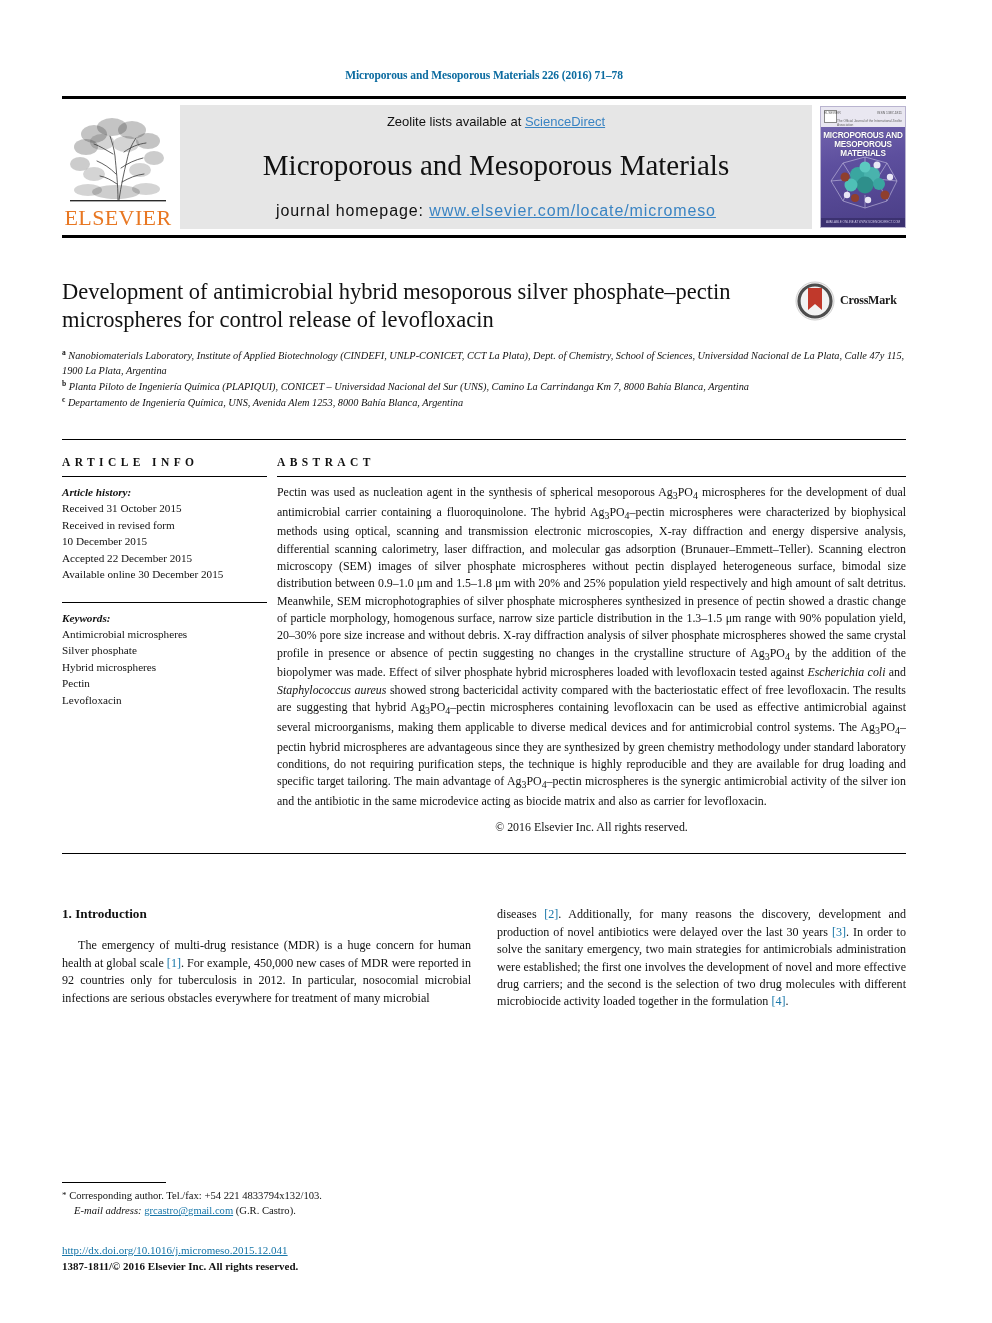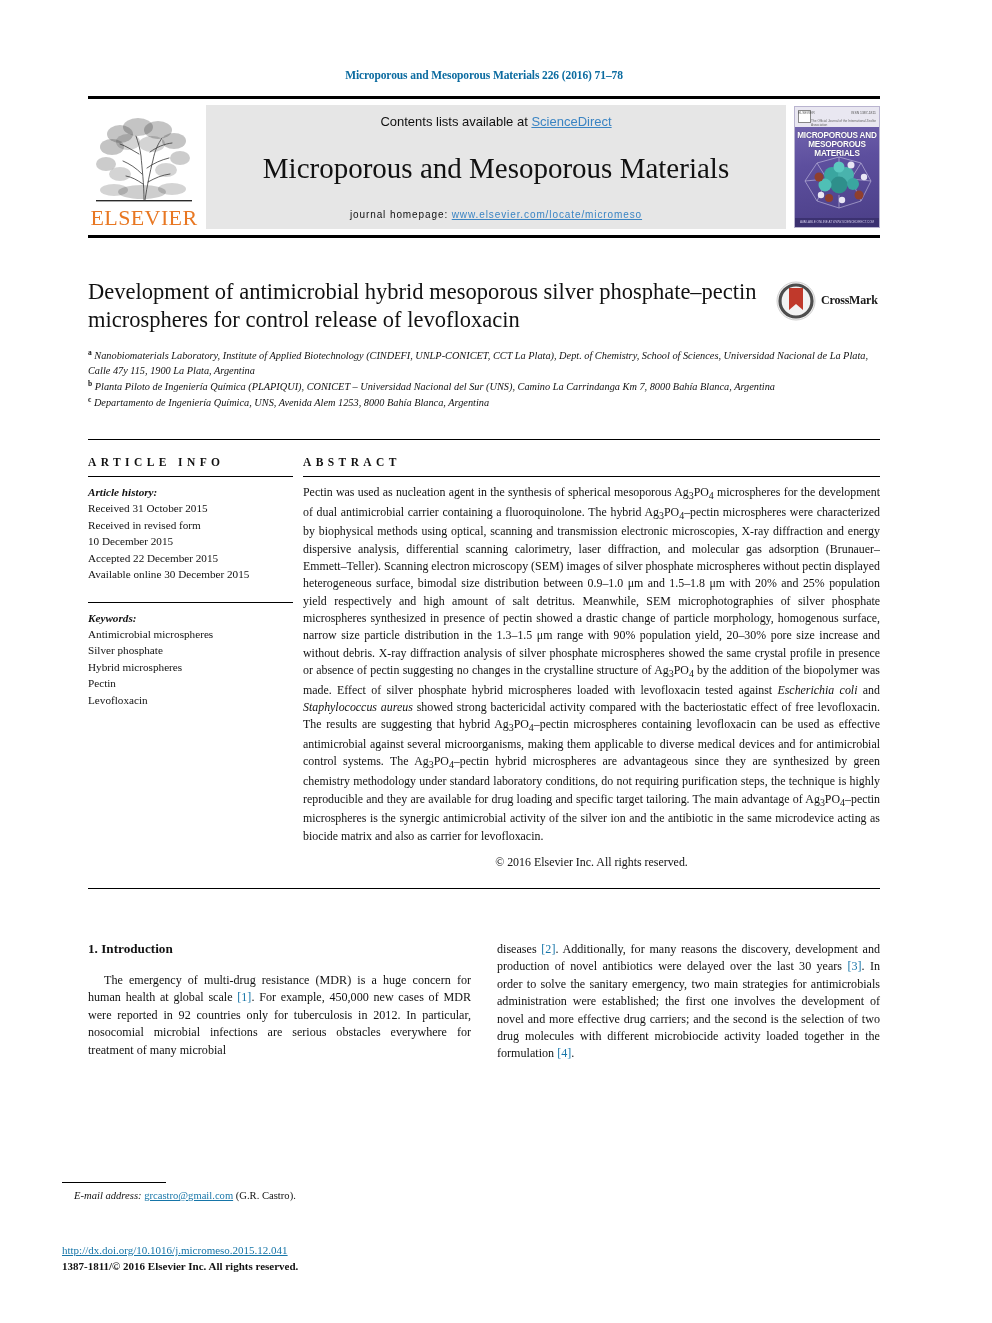--- a/index.html
+++ b/index.html
@@ -13,21 +13,21 @@
     font-family: "Liberation Serif", serif;
     color: #000;
     position: relative;
     overflow: hidden;
   }
   .page {
     position: relative;
     width: 968px;
     height: 1323px;
     box-sizing: border-box;
-    padding: 0 88px;
+    padding: 0 62px;
     border-radius: 12px;
   }
 
   
   .runhead {
     text-align: center;
     color: #0b6ba0;
     font-family: "Liberation Serif", serif;
     font-weight: bold;
     font-size: 11.5px;
@@ -85,21 +85,21 @@
   }
   .sd-link { color: #3a84c3; }
   .journal-name {
     font-family: "Liberation Serif", serif;
     font-size: 29px;
     color: #111;
     line-height: 1;
   }
   .homepage-line {
     font-family: "Liberation Sans", sans-serif;
-    font-size: 10px;
+    font-size: 16px;
     letter-spacing: 0.9px;
     color: #111;
   }
   .homepage-url { color: #3a84c3; }
   .cover-thumb {
     flex: 0 0 86px;
     width: 86px;
     height: 122px;
     align-self: center;
     position: relative;
@@ -152,21 +152,21 @@
     font-family: "Liberation Serif", serif;
     font-size: 22.5px;
     line-height: 1.28;
     color: #111;
     max-width: 690px;
     font-weight: normal;
     margin: 0;
   }
   .crossmark {
     position: absolute;
-    right: 0;
+    right: 7px;
     top: 2px;
     width: 104px;
     height: 42px;
     display: flex;
     align-items: center;
     gap: 5px;
   }
   .crossmark-text {
     font-family: "Liberation Serif", serif;
     font-weight: bold;
@@ -340,21 +340,21 @@
             <ellipse cx="80" cy="75" rx="14" ry="6" opacity=".22"></ellipse>
           </g>
           <rect x="4" y="86" width="96" height="1.4" fill="#2b2b2b"></rect>
         </svg>
       </div>
       <div class="elsevier-word">ELSEVIER</div>
     </div>
 
     <div class="sd-box">
       <div class="sd-line">
-        <span>Contents lists available at </span><a class="sd-link" href="#">ScienceDirect</a>
+        <span>Zeolite lists available at </span><a class="sd-link" href="#">ScienceDirect</a>
       </div>
       <div class="journal-name">Microporous and Mesoporous Materials</div>
       <div class="homepage-line">
         <span>journal homepage: </span><a class="homepage-url" href="#">www.elsevier.com/locate/micromeso</a>
       </div>
     </div>
 
     <div class="cover-thumb">
       <div class="cover-topbar">
         <div class="cover-elsbox"></div>
@@ -454,20 +454,21 @@
       <p class="para">The emergency of multi-drug resistance (MDR) is a huge concern for human health at global scale <span class="ref">[1]</span>. For example, 450,000 new cases of MDR were reported in 92 countries only for tuberculosis in 2012. In particular, nosocomial microbial infections are serious obstacles everywhere for treatment of many microbial</p>
     </div>
     <div class="bcol">
       <p class="para noindent">diseases <span class="ref">[2]</span>. Additionally, for many reasons the discovery, development and production of novel antibiotics were delayed over the last 30 years <span class="ref">[3]</span>. In order to solve the sanitary emergency, two main strategies for antimicrobials administration were established; the first one involves the development of novel and more effective drug carriers; and the second is the selection of two drug molecules with different microbiocide activity loaded together in the formulation <span class="ref">[4]</span>.</p>
     </div>
   </div>
 
   <div class="footnote-wrap">
     <div class="fn-rule"></div>
     <div class="footnote">
+      <div><span class="star">*</span> Corresponding author. Tel./fax: +54 221 4833794x132/103.</div>
       <div style="padding-left:12px">
         <span class="em">E-mail address:</span>
         <a class="mail" href="#">grcastro@gmail.com</a>
         <span>(G.R. Castro).</span>
       </div>
     </div>
   </div>
 
   <div class="doi-block">
     <div><a class="doi-link" href="#">http://dx.doi.org/10.1016/j.micromeso.2015.12.041</a></div>

